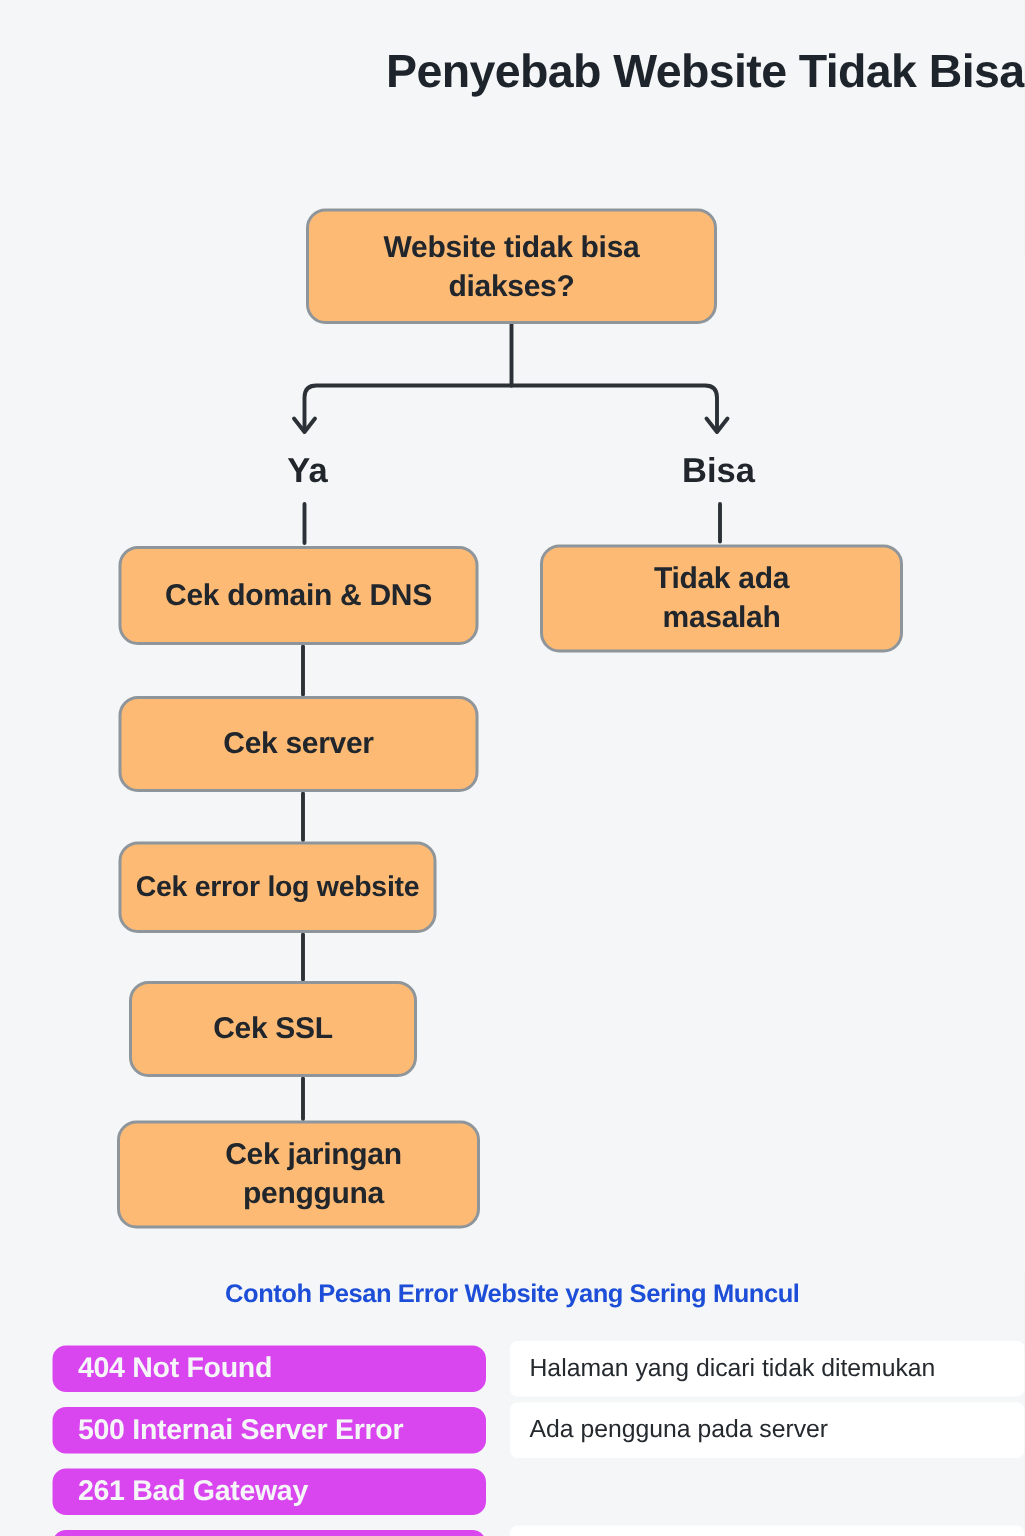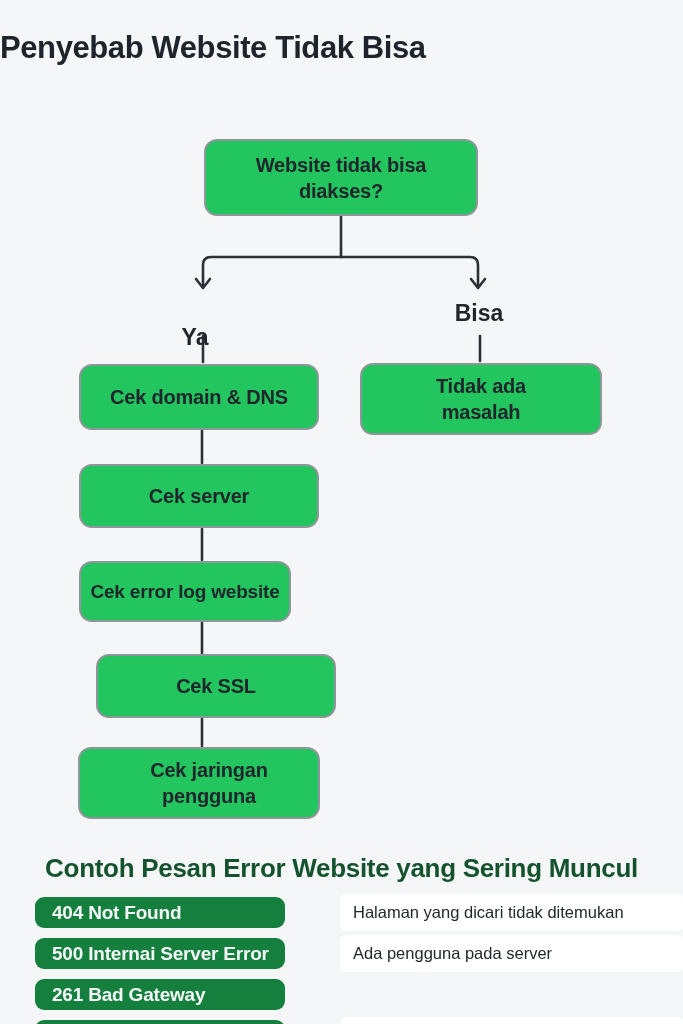--- a/index.html
+++ b/index.html
@@ -9,70 +9,70 @@
   }
   .page{
     position:relative;
     width:683px;height:1024px;
     margin:0 auto;
     background:#f5f6f7;
     overflow:hidden;
   }
   .title{
     position:absolute;left:0;top:28px;width:683px;
-    text-align:left;
+    text-align:right;
     font-size:31px;font-weight:bold;letter-spacing:-0.4px;
     line-height:39px;color:#1e242c;
   }
   .connectors{position:absolute;left:0;top:0;width:683px;height:860px;}
   .node{
     position:absolute;
-    background:#22c55e;
+    background:#fdba74;
     border:2px solid #8e959b;
     border-radius:13px;
     display:flex;align-items:center;justify-content:center;
     text-align:center;
     font-weight:bold;color:#20262c;
     font-size:20px;line-height:26px;
     box-sizing:border-box;
     letter-spacing:-0.2px;
   }
   .node .inner{display:block;}
   .decision{left:204px;top:139px;width:274px;height:77px;}
   .decision .inner{max-width:200px;}
   .step1{left:79px;top:364px;width:240px;height:66px;}
   .step2{left:79px;top:464px;width:240px;height:64px;}
   .step3{left:79px;top:561px;width:212px;height:61px;font-size:19px;}
-  .step4{left:96px;top:654px;width:240px;height:64px;}
+  .step4{left:86px;top:654px;width:192px;height:64px;}
   .step5{left:78px;top:747px;width:242px;height:72px;padding-left:20px;}
   .step5 .inner{max-width:165px;}
   .noresult{left:360px;top:363px;width:242px;height:72px;}
   .noresult .inner{max-width:135px;}
   .branch-label{
     position:absolute;width:90px;top:300px;
     text-align:center;
     font-size:23px;font-weight:bold;color:#20262c;
   }
-  .label-ya{left:150px;margin-top:24px;}
+  .label-ya{left:160px;}
   .label-tidak{left:434px;}
   .section-heading{
     position:absolute;left:0;top:853px;width:683px;
     text-align:center;
-    font-size:26px;font-weight:bold;letter-spacing:-0.3px;
-    color:#14532d;
+    font-size:17px;font-weight:bold;letter-spacing:-0.3px;
+    color:#1d4ed8;
   }
   .error-row{position:absolute;left:0;width:683px;height:37px;}
   .row1{top:894px;}
   .row2{top:935px;}
   .row3{top:976px;}
   .row4{top:1017px;}
   .error-pill{
     position:absolute;left:35px;top:3px;
-    width:250px;height:31px;
-    background:#15803d;
+    width:289px;height:31px;
+    background:#d946ef;
     border-radius:9px;
     display:flex;align-items:center;
     padding-left:17px;box-sizing:border-box;
     color:#f4f6f8;font-size:19px;font-weight:bold;
     letter-spacing:-0.2px;
   }
   .error-desc{
     position:absolute;left:340px;top:0;
     width:343px;height:37px;
     background:#ffffff;

